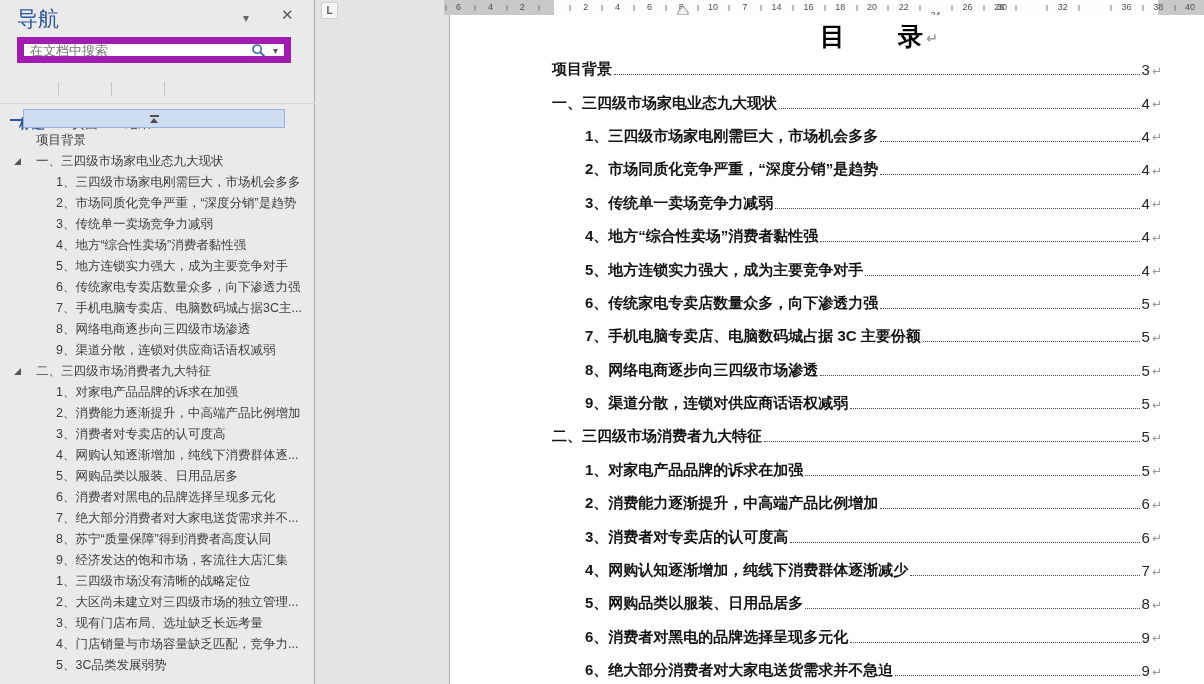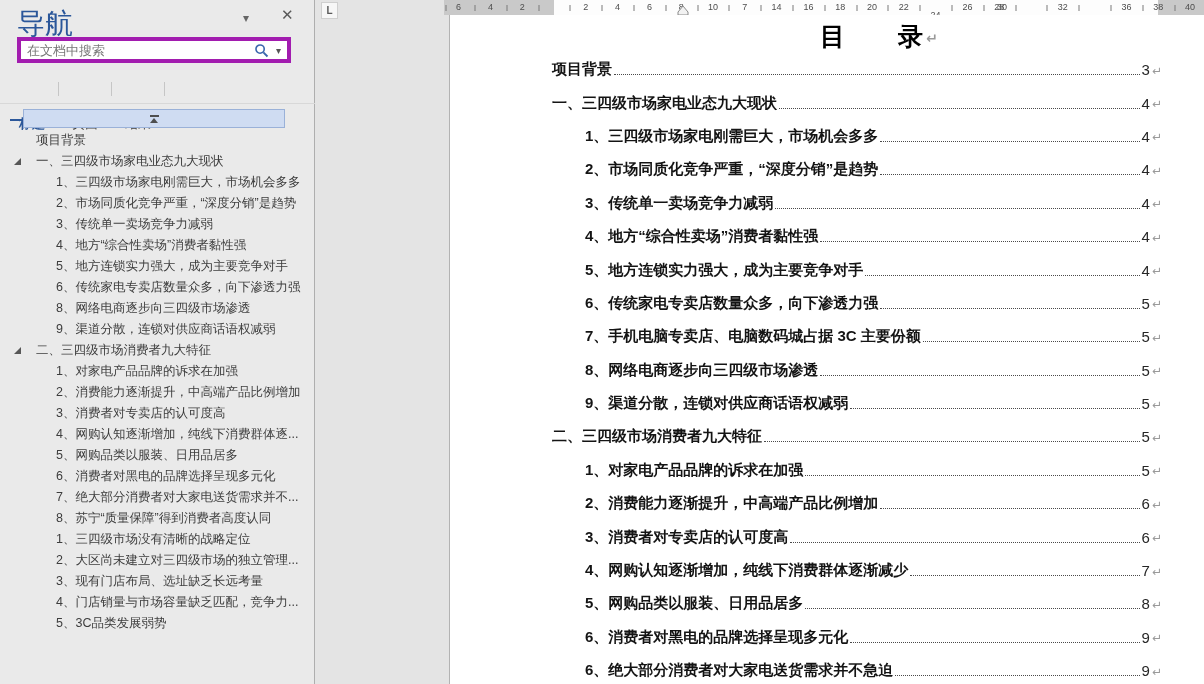--- a/index.html
+++ b/index.html
@@ -1,24 +1,24 @@
 <!DOCTYPE html>
 <html><head>
 <meta charset="utf-8">
 <style>
   * { margin:0; padding:0; box-sizing:border-box; }
   body { background:#fff; font-family:"Liberation Sans","DejaVu Sans",sans-serif; }
   .window { position:relative; width:1204px; height:684px; overflow:hidden; background:#e4e4e4; }
 
   
   .nav { position:absolute; left:0; top:0; width:315px; height:684px; background:#eaeaea; border-right:1px solid #aeaeae; }
-  .nav-title { position:absolute; left:17px; top:5px; font-size:28px; color:#2b579a; }
+  .nav-title { position:absolute; left:17px; top:5px; font-size:21px; color:#2b579a; }
   .nav-chevron { position:absolute; left:243px; top:11px; color:#666; font-size:12px; cursor:default; }
   .nav-close { position:absolute; left:281px; top:6px; color:#595959; font-size:15px; cursor:default; }
-  .search { position:absolute; left:17px; top:37px; width:274px; height:26px; background:#fff; border:4px solid #a21caf; display:flex; align-items:center; padding:0 6px; }
+  .search { position:absolute; left:17px; top:37px; width:274px; height:26px; background:#fff; border:7px solid #a21caf; display:flex; align-items:center; padding:0 6px; }
   .search input { flex:1; border:none; outline:none; font-size:13px; color:#444; background:transparent; font-family:inherit; min-width:0; }
   .search input::placeholder { color:#777; opacity:1; }
   .mag { width:15px; height:15px; margin:0 3px; }
   .search-caret { color:#555; font-size:10px; margin-left:4px; }
   .tabs { position:absolute; left:0; top:76px; width:315px; height:27px; display:flex; align-items:stretch; padding-left:10px; }
   .tab { font-size:13px; color:#3f3f3f; padding:6px 9px 4px 9px;margin-top:33px; }
   .tab.active { color:#2b579a; font-weight:bold; border-bottom:2px solid #2b579a; }
   .tab-sep { width:1px; height:14px; background:#c6c6c6; margin:6px 4px 0 4px; }
   .tabs-divider { position:absolute; top:103px; left:0; width:315px; height:1px; background:#d8d8d8; }
   .jump-top { position:absolute; left:23px; top:109px; width:262px; height:19px; background:#cfdcf2; border:1px solid #9ab1d8; display:flex; flex-direction:column; align-items:center; justify-content:center; }
@@ -120,20 +120,24 @@
         <div class="titem lvl2">
           
           <span>5、地方连锁实力强大，成为主要竞争对手</span>
         </div>
 
         <div class="titem lvl2">
           
           <span>6、传统家电专卖店数量众多，向下渗透力强</span>
         </div>
 
+        <div class="titem lvl2">
+          
+          <span>7、手机电脑专卖店、电脑数码城占据3C主...</span>
+        </div>
 
         <div class="titem lvl2">
           
           <span>8、网络电商逐步向三四级市场渗透</span>
         </div>
 
         <div class="titem lvl2">
           
           <span>9、渠道分散，连锁对供应商话语权减弱</span>
         </div>
@@ -176,20 +180,24 @@
         <div class="titem lvl2">
           
           <span>7、绝大部分消费者对大家电送货需求并不...</span>
         </div>
 
         <div class="titem lvl2">
           
           <span>8、苏宁“质量保障”得到消费者高度认同</span>
         </div>
 
+        <div class="titem lvl2">
+          
+          <span>9、经济发达的饱和市场，客流往大店汇集</span>
+        </div>
 
 
         <div class="titem lvl2">
           
           <span>1、三四级市场没有清晰的战略定位</span>
         </div>
 
         <div class="titem lvl2">
           
           <span>2、大区尚未建立对三四级市场的独立管理...</span>

